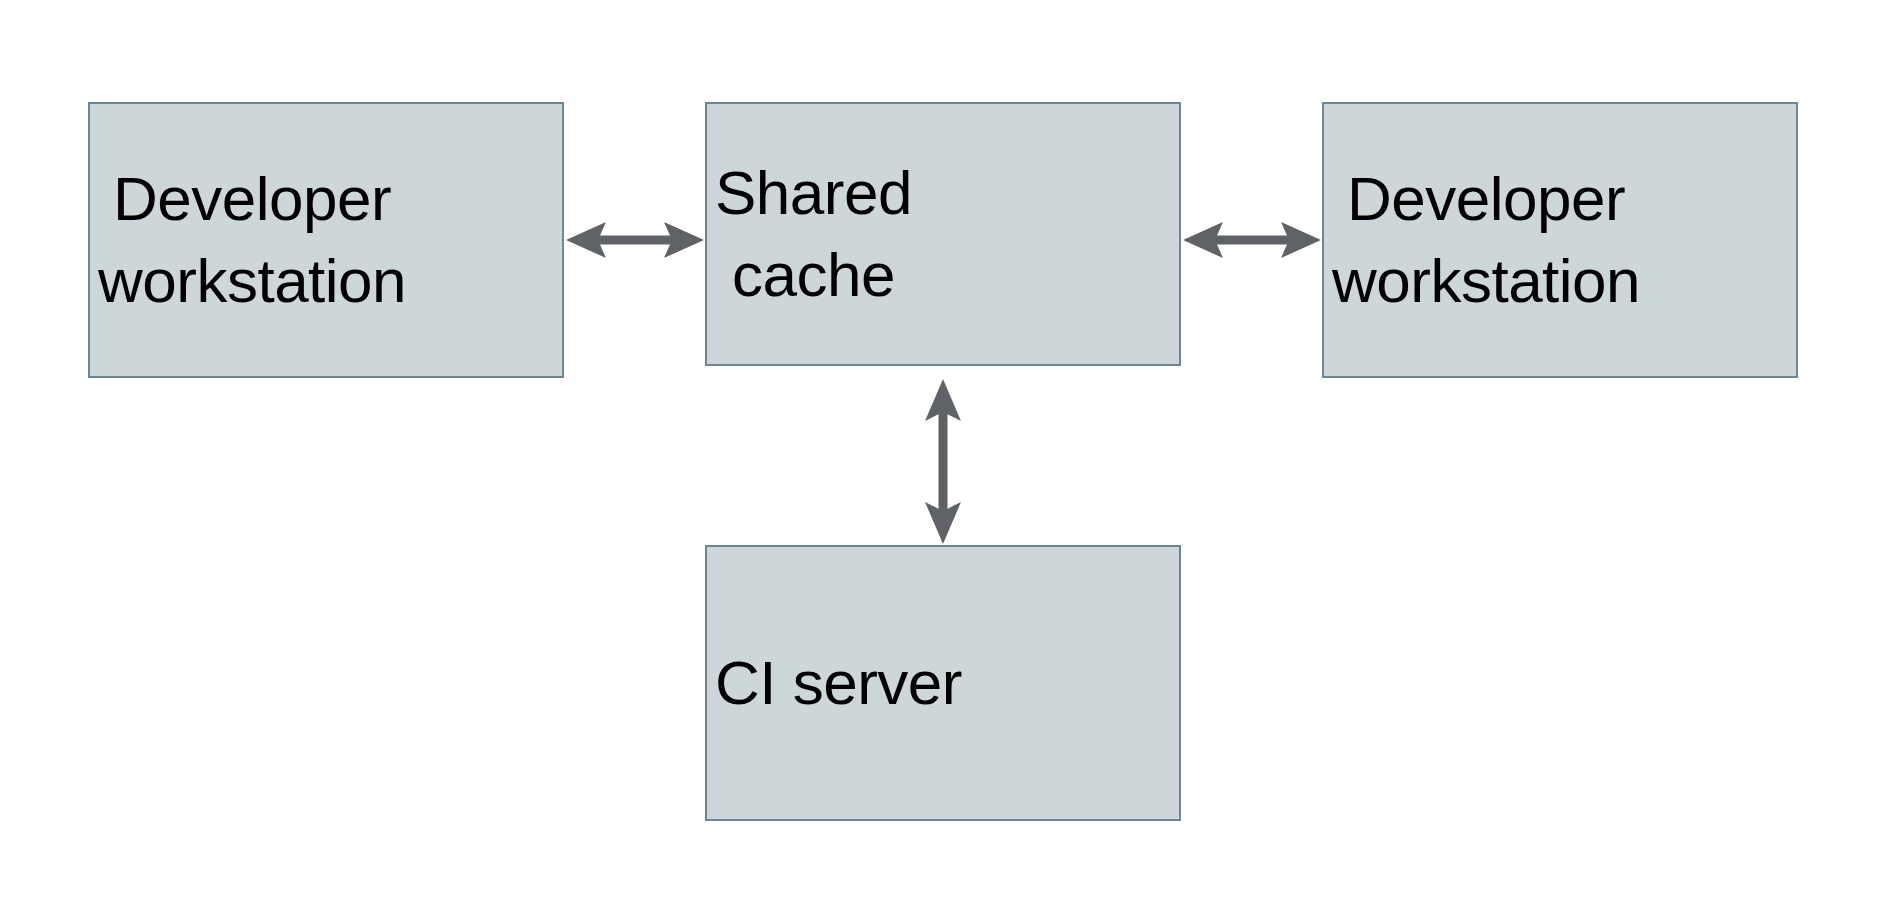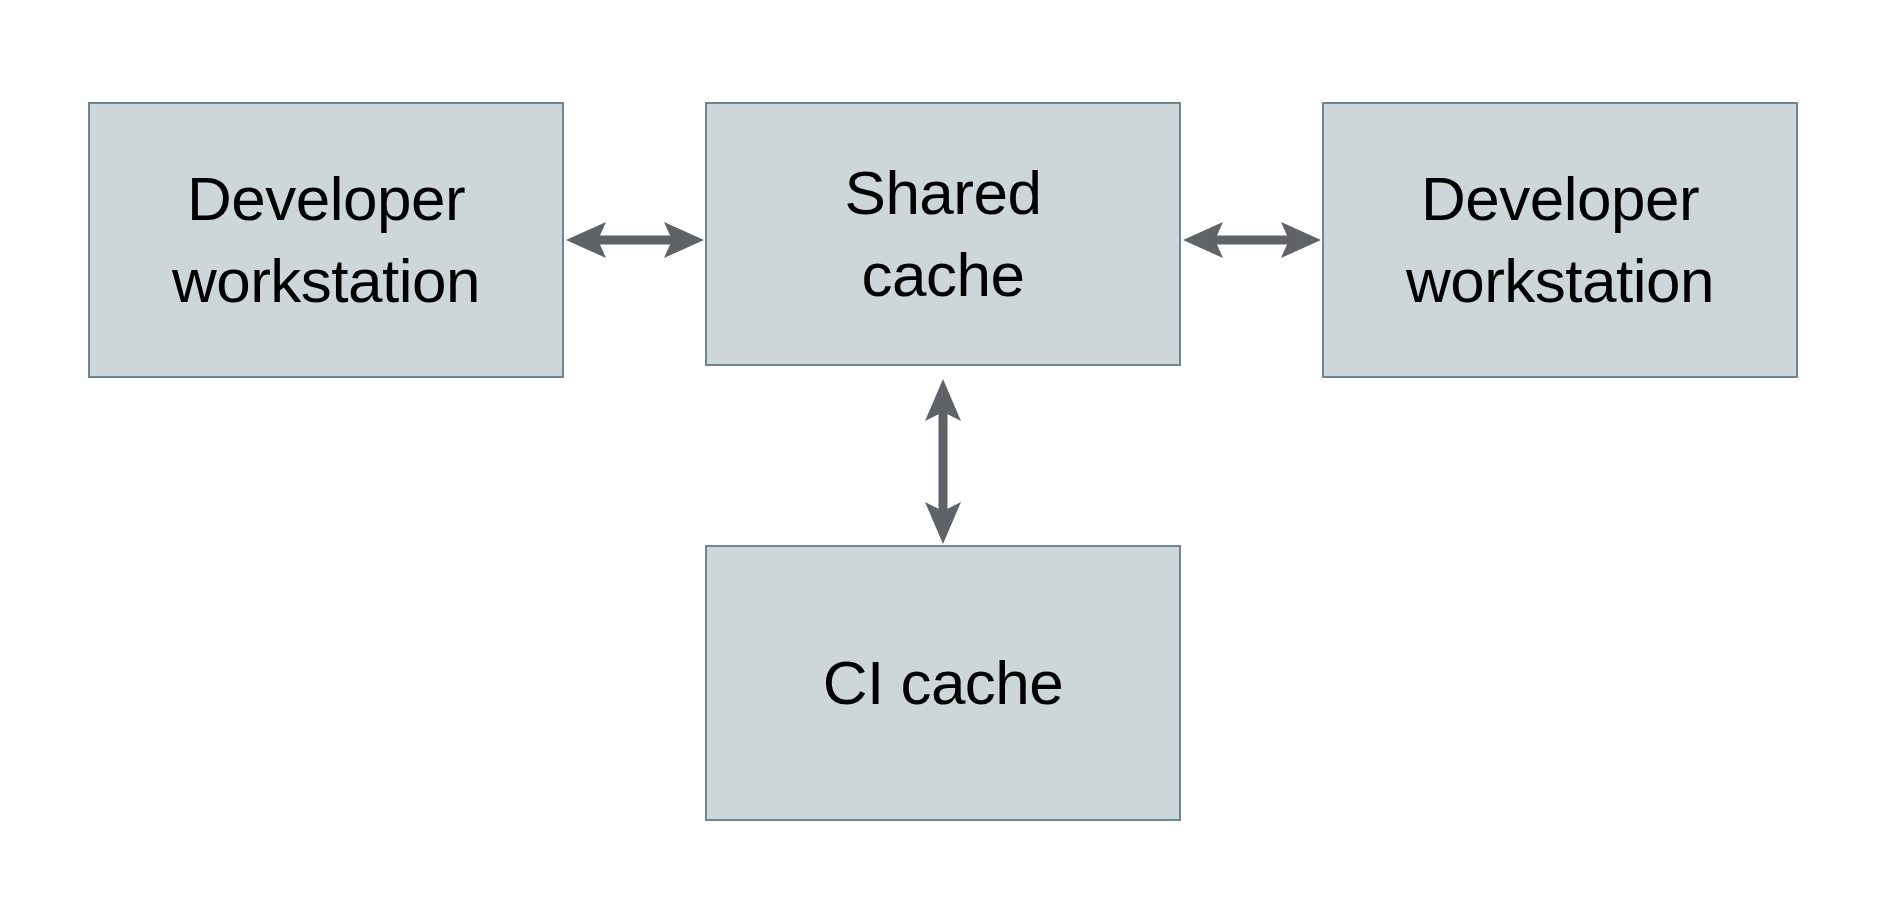--- a/index.html
+++ b/index.html
@@ -19,21 +19,20 @@
     height: 922px;
     background: #ffffff;
   }
   .node-box {
     position: absolute;
     box-sizing: border-box;
     background: #cdd7da;
     border: 2px solid #6d8694;
     display: flex;
     align-items: center;
-    justify-content: center;
     text-align: center;
   }
   .node-label {
     color: #000000;
     font-family: "Liberation Sans", sans-serif;
     font-size: 62px;
     line-height: 1.32;
     font-weight: 400;
     letter-spacing: -0.5px;
     white-space: pre-line;
@@ -86,16 +85,16 @@
     <span class="node-label">Shared
 cache</span>
   </div>
 
   <div class="node-box" style="left:1322px; top:102px; width:476px; height:276px;">
     <span class="node-label">Developer
 workstation</span>
   </div>
 
   <div class="node-box" style="left:705px; top:545px; width:476px; height:276px;">
-    <span class="node-label">CI cache</span>
+    <span class="node-label">CI server</span>
   </div>
 
 </div>
 
 </body></html>

